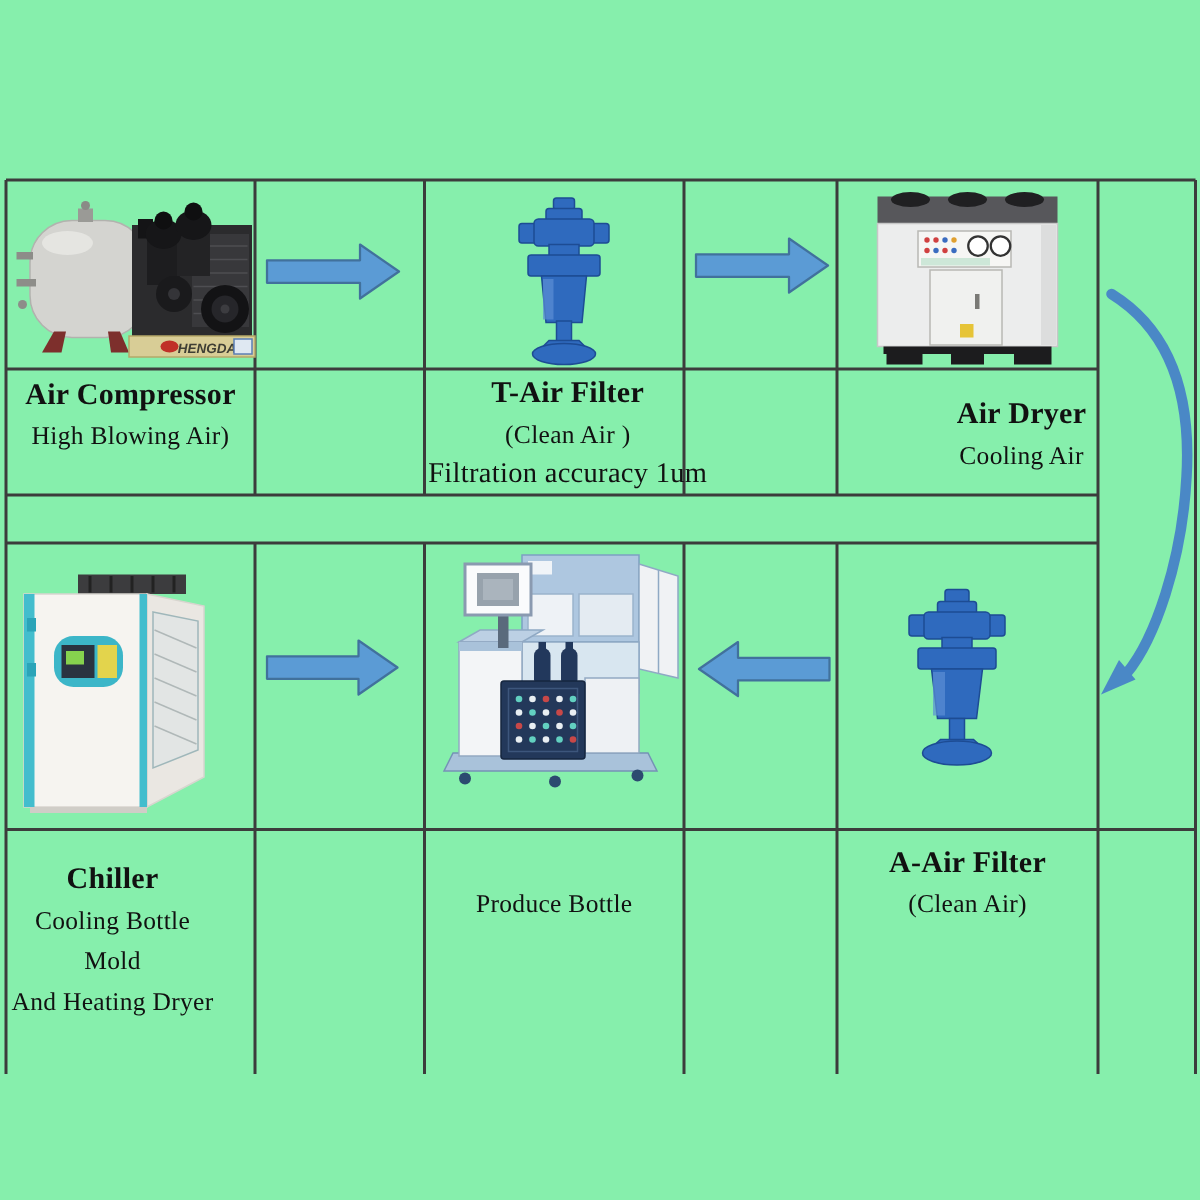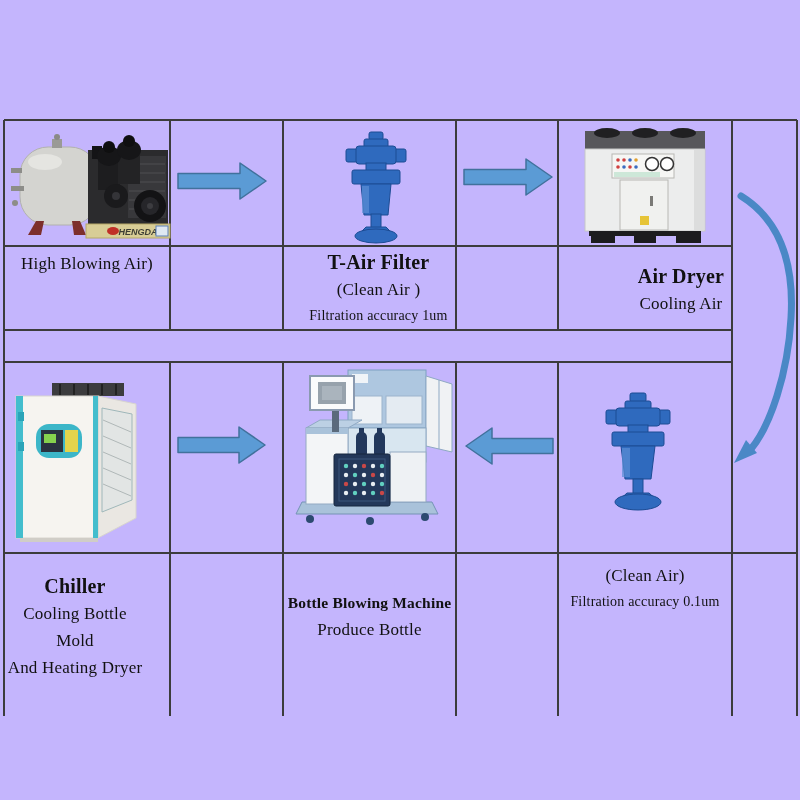--- a/index.html
+++ b/index.html
@@ -1,23 +1,23 @@
 <!DOCTYPE html>
 <html><head>
 <meta charset="utf-8">
 <style>
   html,body{margin:0;padding:0;background:#ffffff;}
-  .canvas{position:relative;width:800px;height:800px;background:#c4b5fd;overflow:hidden;
+  .canvas{position:relative;width:800px;height:800px;background:#86efac;overflow:hidden;
           font-family:"Liberation Serif","DejaVu Serif",serif;}
   svg{position:absolute;left:0;top:0;}
   .txt{position:absolute;text-align:center;color:#111;}
   .t-title{font-weight:bold;font-size:20px;line-height:27px;letter-spacing:.2px;}
   .t-title-sm{font-weight:bold;font-size:15.5px;line-height:27px;letter-spacing:.2px;}
   .t-line{font-size:17px;line-height:27px;letter-spacing:.2px;}
-  .t-small{font-size:14px;line-height:25px;letter-spacing:.2px;}
+  .t-small{font-size:19px;line-height:25px;letter-spacing:.2px;}
 </style>
 </head>
 <body>
 
 <div class="canvas">
 
 <svg width="800" height="800" viewBox="0 0 800 800">
 
   <g fill="none" stroke-width="2" stroke="#3c3c3c">
     <line x1="4" y1="120" x2="797" y2="120"></line>
@@ -221,20 +221,21 @@
   <polygon points="178,437.5 239,437.5 239,427 265,445 239,463 239,452.5 178,452.5" stroke="#41719c" stroke-width="1.5" stroke-linejoin="round" fill="#5b9bd5"></polygon>
   <polygon points="553,438.5 492,438.5 492,428 466,446 492,464 492,453.5 553,453.5" stroke="#41719c" stroke-width="1.5" stroke-linejoin="round" fill="#5b9bd5"></polygon>
 
   <g>
     <path d="M741,196 C783,222 794,268 791,318 C788,374 770,426 751,449" fill="none" stroke-width="7" stroke-linecap="round" stroke="#4a88c6"></path>
     <polygon points="734,463 746,440 757,453" fill="#4a88c6"></polygon>
   </g>
 </svg>
 
 <div class="txt" style="left:4px;top:250px;width:166px;">
+  <div class="t-title">Air Compressor</div>
   <div class="t-line">High Blowing Air)</div>
 </div>
 
 <div class="txt" style="left:283px;top:249px;width:191px;">
   <div class="t-title">T-Air Filter</div>
   <div class="t-line">(Clean Air )</div>
   <div class="t-small">Filtration accuracy 1um</div>
 </div>
 
 <div class="txt" style="left:558px;top:263px;width:174px;padding-left:36px;">
@@ -242,22 +243,21 @@
   <div class="t-line">Cooling Air</div>
 </div>
 
 <div class="txt" style="left:4px;top:573px;width:142px;line-height:28px;">
   <div class="t-title">Chiller</div>
   <div class="t-line">Cooling Bottle Mold</div>
   <div class="t-line">And Heating Dryer</div>
 </div>
 
 <div class="txt" style="left:283px;top:589px;width:173px;">
-  <div class="t-title-sm">Bottle Blowing Machine</div>
   <div class="t-line">Produce Bottle</div>
 </div>
 
 <div class="txt" style="left:558px;top:562px;width:174px;">
+  <div class="t-title">A-Air Filter</div>
   <div class="t-line">(Clean Air)</div>
-  <div class="t-small">Filtration accuracy 0.1um</div>
 </div>
 
 </div>
 
 </body></html>

